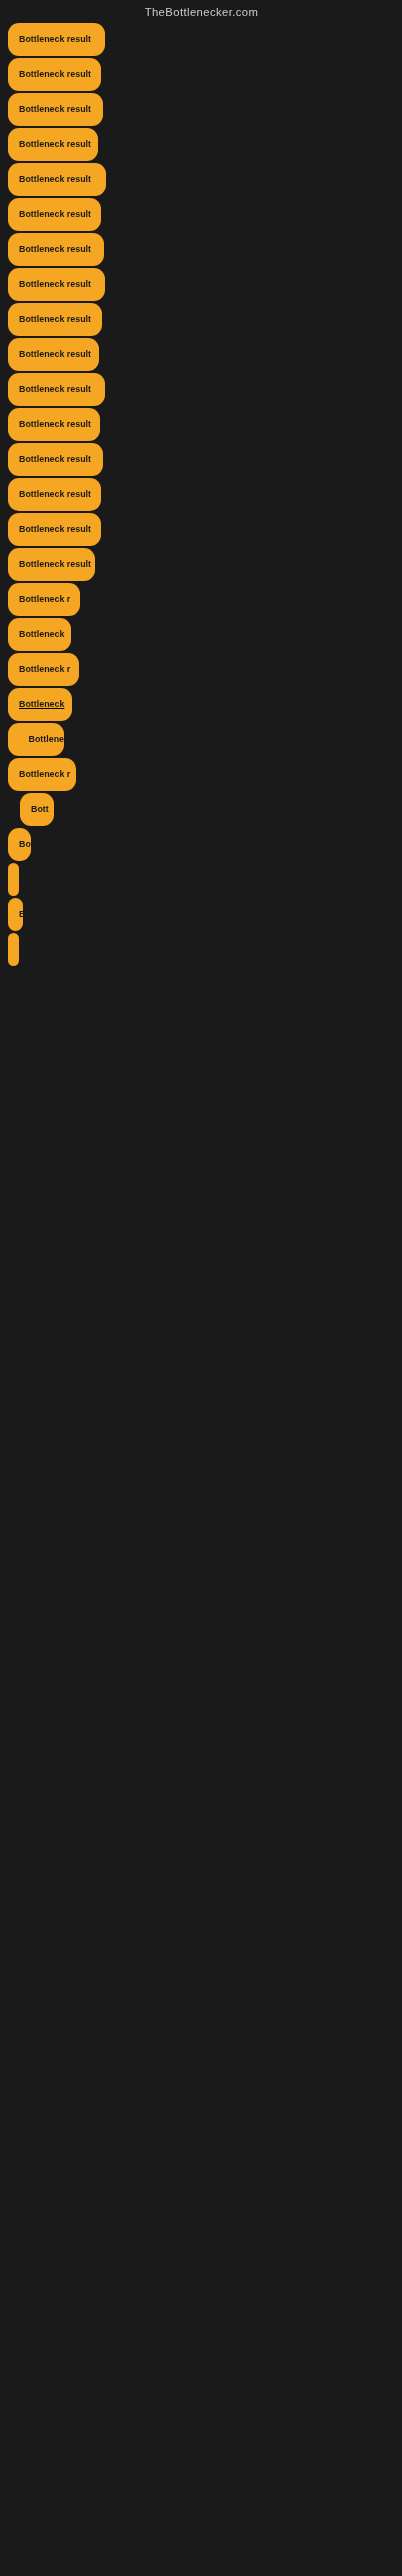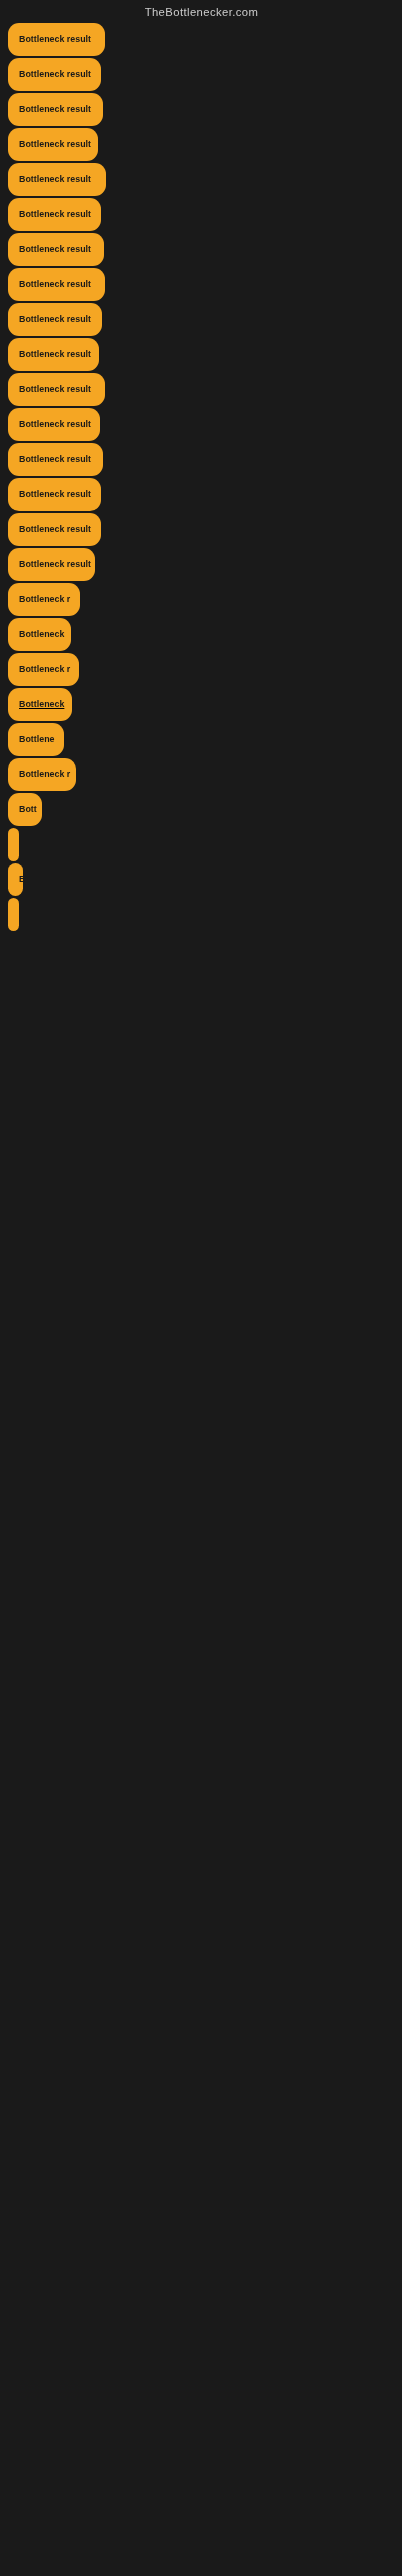--- a/index.html
+++ b/index.html
@@ -148,32 +148,37 @@
       <div class="bar" style="width: 71px;">
         <span class="bar-label">Bottleneck r</span>
       </div>
     </div>
     <div class="bar-container">
       <div class="bar" style="width: 64px; text-decoration: underline;">
         <span class="bar-label">Bottleneck</span>
       </div>
     </div>
     <div class="bar-container">
-      <div class="bar" style="width: 56px;">
+      <div class="bar" style="width: 56px; justify-content: flex-end;">
         <span class="bar-label">Bottlene</span>
       </div>
     </div>
     <div class="bar-container">
       <div class="bar" style="width: 68px;">
         <span class="bar-label">Bottleneck r</span>
       </div>
     </div>
     <div class="bar-container">
-      <div class="bar" style="width: 34px;">
+      <div class="bar" style="width: 34px; margin-left: 12px;">
         <span class="bar-label">Bott</span>
+      </div>
+    </div>
+    <div class="bar-container">
+      <div class="bar" style="width: 22.5px;">
+        <span class="bar-label">Bo</span>
       </div>
     </div>
     <div class="bar-container">
       <div class="bar" style="width: 6.4px;">
         <span class="bar-label">|</span>
       </div>
     </div>
     <div class="bar-container">
       <div class="bar" style="width: 14.5px;">
         <span class="bar-label">B</span>

